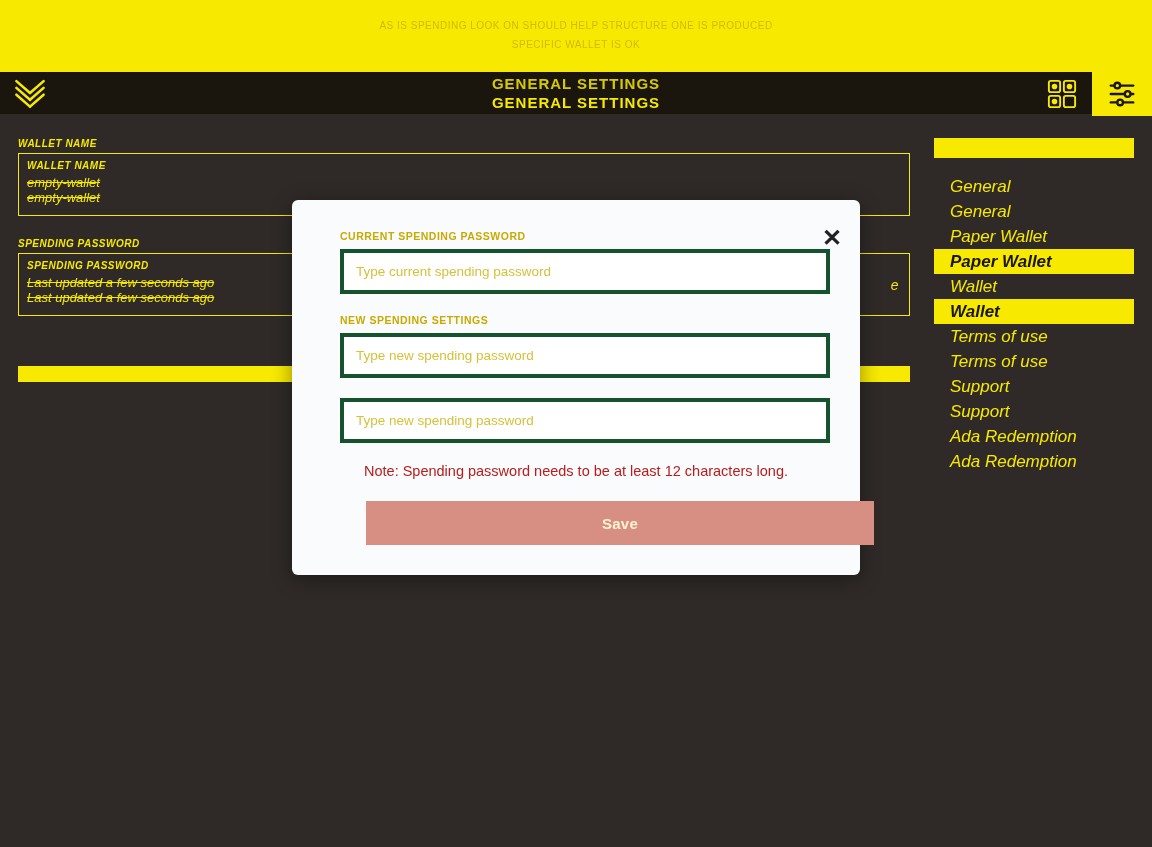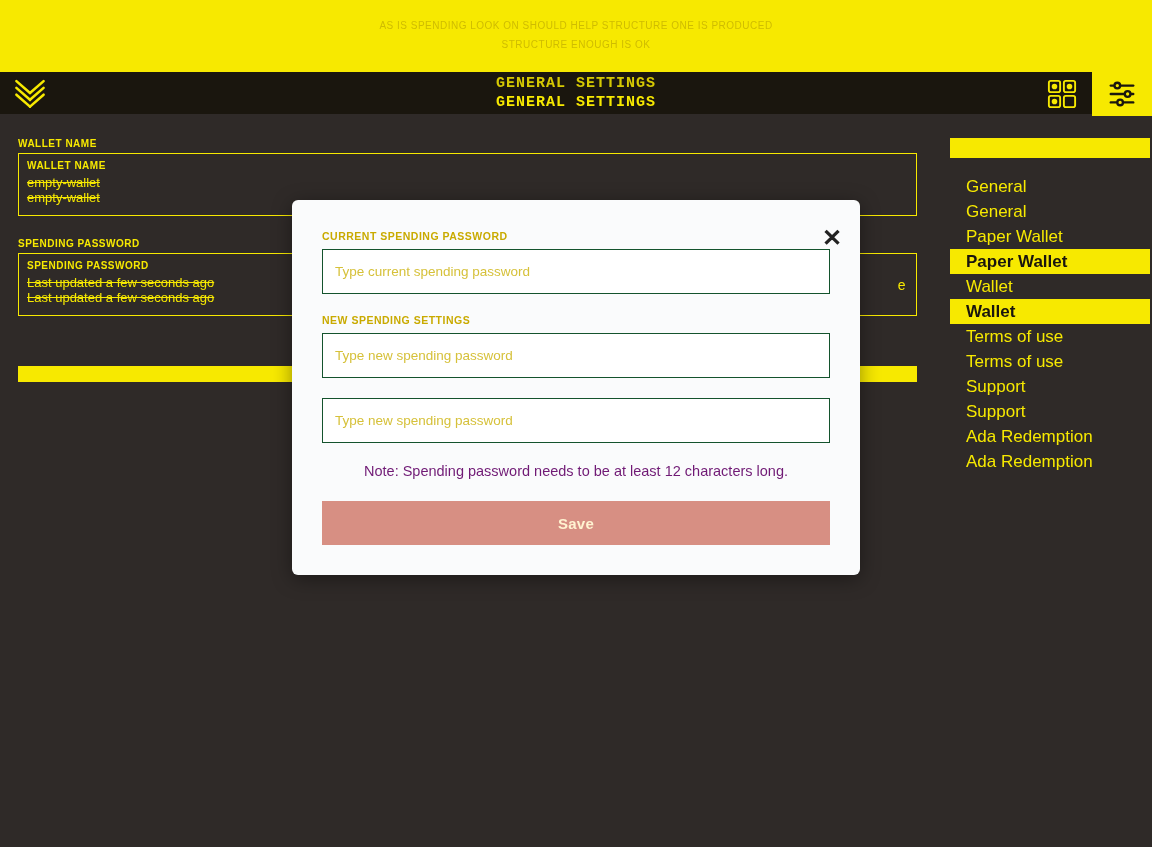--- a/index.html
+++ b/index.html
@@ -23,21 +23,20 @@
 
   
   .header {
     width: 100%;
     height: 44px;
     background: #1a160e;
     border-top: 2px solid #f7e900;
     display: flex;
     align-items: center;
     position: relative;
-    font-family: Liberation Mono, monospace;
   }
   .header-logo {
     width: 60px; height: 44px;
     display:flex; align-items:center; justify-content:center;
   }
   .header-logo svg { width:34px; height:34px; }
   .header-title {
     position:absolute; left:0; right:0;
     text-align:center;
     color:#f7e900;
@@ -55,22 +54,23 @@
     width:60px; height:44px;
     display:flex; align-items:center; justify-content:center;
   }
   .header-icon-box svg { width:30px; height:30px; }
   .header-icon-box.active { background:#f7e900; }
 
   
   .main {
     display:flex;
     width:100%;
-    padding: 24px 2px 0 18px;
-    gap: 33px;
+    padding: 24px 18px 0 18px;
+    gap: 24px;
+    font-style: italic;
   }
 
   
   .settings-card {
     flex: 1;
     position:relative;
   }
   .field-block { margin-bottom: 22px; }
   .field-label-outer {
     color:#f7e900; font-size:10px; font-weight:bold; letter-spacing:0.5px;
@@ -135,42 +135,42 @@
     position:relative;
     pointer-events:auto;
   }
   .modal-title {
     text-align:center; color:#d6b700; font-size:15px; letter-spacing:0.5px; font-weight:600;
     margin-bottom: 28px;
   }
   .modal-close {
     position:absolute; right:18px; top:24px; font-size:24px; color:#222; font-weight:bold; cursor:pointer;
   }
-  .form-group { margin-bottom: 20px; }
+  .form-group { margin-bottom: 20px; margin-left: 18px; }
   .form-label {
     color:#c9aa00; font-size:10.5px; letter-spacing:0.5px; font-weight:600;
     display:block; margin-bottom:7px;
   }
   .form-input {
-    width:100%; height:45px; border:1px solid #14532d; background:#fff;
+    width:100%; height:45px; border:4px solid #14532d; background:#fff;
     padding: 0 12px; font-size:13.5px;
   }
   .form-input::placeholder { color:#d6c13a; }
-  .note { color:#701a75; font-size:14.5px; text-align:center; margin: 16px 0 22px 0; }
+  .note { color:#b91c1c; font-size:14.5px; text-align:center; margin: 16px 0 22px 0; }
   .save-btn {
     width:100%; height:44px; background:#d78f83; border:none; color:#fff3d1;
-    font-size:15px; font-weight:600; letter-spacing:0.3px; cursor:pointer;
+    font-size:15px; font-weight:600; letter-spacing:0.3px; cursor:pointer;margin-left:44px;
   }
 </style>
 </head>
 <body>
 
 <div class="top-banner">
   <div>AS IS SPENDING LOOK ON SHOULD HELP STRUCTURE ONE IS PRODUCED</div>
-  <div>STRUCTURE ENOUGH IS OK</div>
+  <div>SPECIFIC WALLET IS OK</div>
 </div>
 
 <div class="header">
   <div class="header-logo">
     <svg viewBox="0 0 40 40">
       <g stroke="#f7e900" stroke-width="3" fill="none" stroke-linecap="round">
         <path d="M4 6 L20 20"></path>
           <path d="M4 14 L20 28"></path>
           <path d="M4 22 L20 36"></path>
         <path d="M36 6 L20 20"></path>

